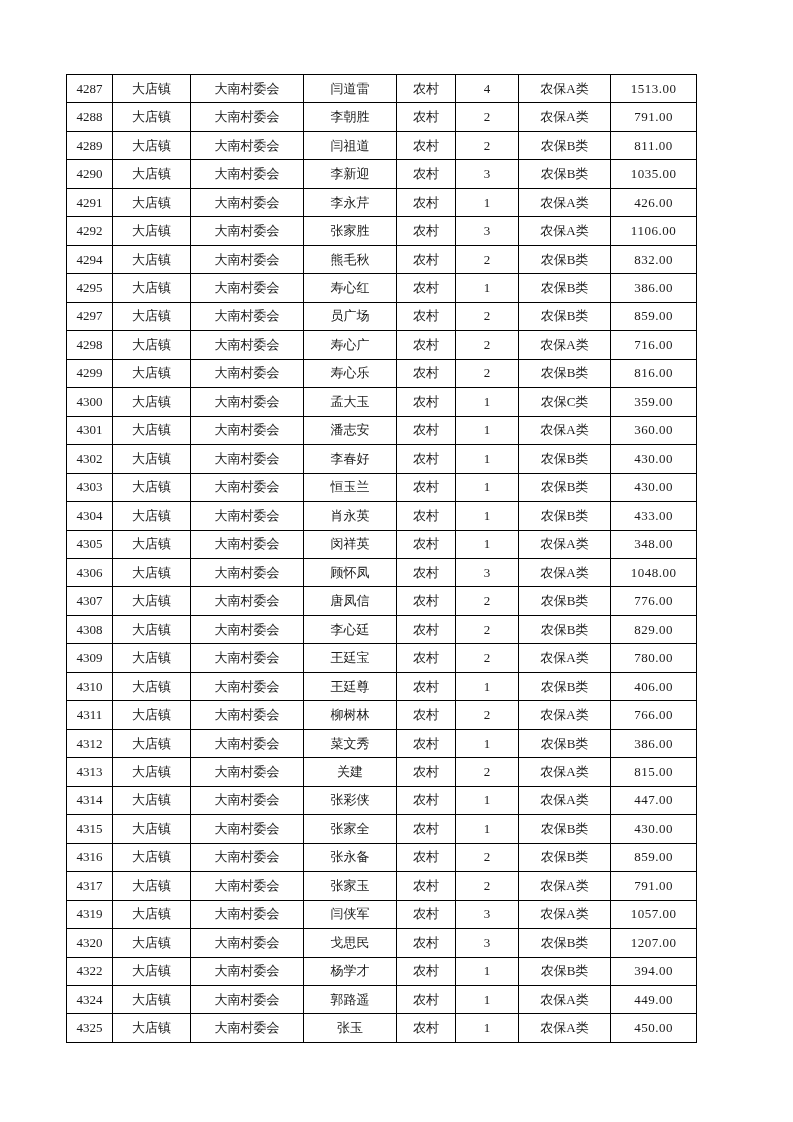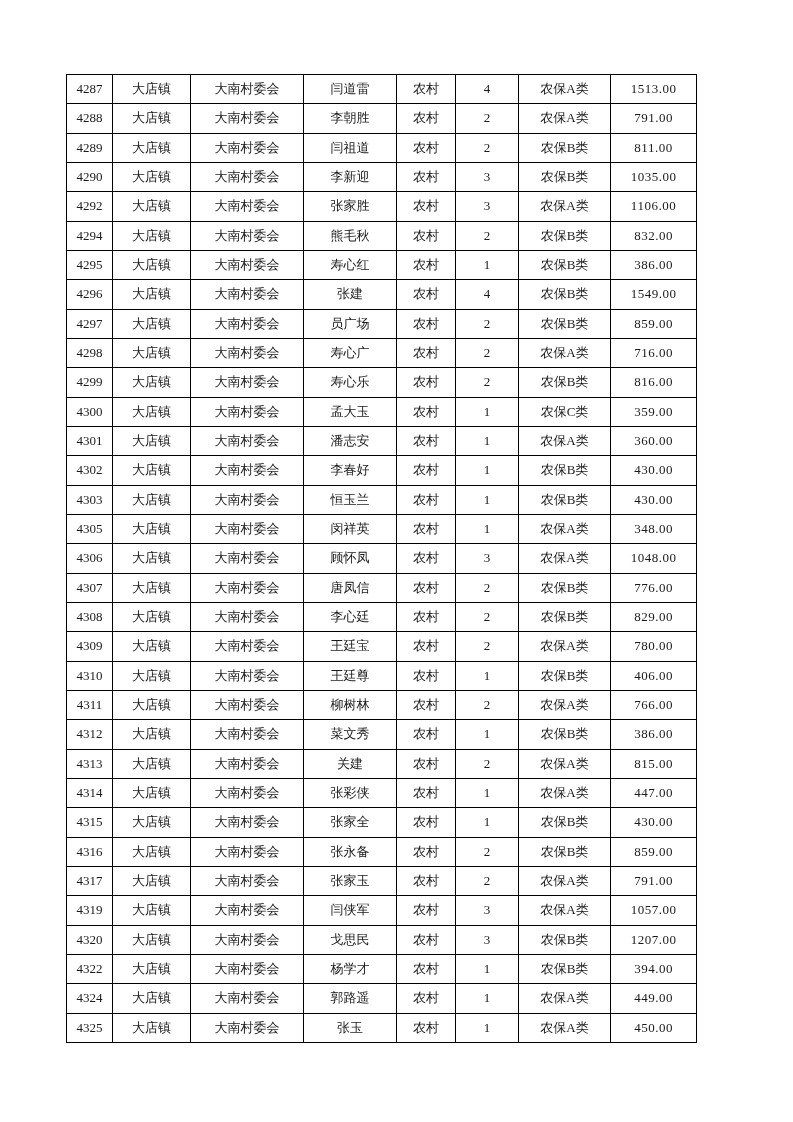--- a/index.html
+++ b/index.html
@@ -89,20 +89,30 @@
           <td>4290</td>
           <td>大店镇</td>
           <td>大南村委会</td>
           <td>李新迎</td>
           <td>农村</td>
           <td>3</td>
           <td>农保B类</td>
           <td class="amount">1035.00</td>
         </tr>
         <tr>
+          <td>4291</td>
+          <td>大店镇</td>
+          <td>大南村委会</td>
+          <td>李永芹</td>
+          <td>农村</td>
+          <td>1</td>
+          <td>农保A类</td>
+          <td class="amount">426.00</td>
+        </tr>
+        <tr>
           <td>4292</td>
           <td>大店镇</td>
           <td>大南村委会</td>
           <td>张家胜</td>
           <td>农村</td>
           <td>3</td>
           <td>农保A类</td>
           <td class="amount">1106.00</td>
         </tr>
         <tr>
@@ -117,30 +127,20 @@
         </tr>
         <tr>
           <td>4295</td>
           <td>大店镇</td>
           <td>大南村委会</td>
           <td>寿心红</td>
           <td>农村</td>
           <td>1</td>
           <td>农保B类</td>
           <td class="amount">386.00</td>
-        </tr>
-        <tr>
-          <td>4296</td>
-          <td>大店镇</td>
-          <td>大南村委会</td>
-          <td>张建</td>
-          <td>农村</td>
-          <td>4</td>
-          <td>农保B类</td>
-          <td class="amount">1549.00</td>
         </tr>
         <tr>
           <td>4297</td>
           <td>大店镇</td>
           <td>大南村委会</td>
           <td>员广场</td>
           <td>农村</td>
           <td>2</td>
           <td>农保B类</td>
           <td class="amount">859.00</td>
@@ -197,20 +197,30 @@
         </tr>
         <tr>
           <td>4303</td>
           <td>大店镇</td>
           <td>大南村委会</td>
           <td>恒玉兰</td>
           <td>农村</td>
           <td>1</td>
           <td>农保B类</td>
           <td class="amount">430.00</td>
+        </tr>
+        <tr>
+          <td>4304</td>
+          <td>大店镇</td>
+          <td>大南村委会</td>
+          <td>肖永英</td>
+          <td>农村</td>
+          <td>1</td>
+          <td>农保B类</td>
+          <td class="amount">433.00</td>
         </tr>
         <tr>
           <td>4305</td>
           <td>大店镇</td>
           <td>大南村委会</td>
           <td>闵祥英</td>
           <td>农村</td>
           <td>1</td>
           <td>农保A类</td>
           <td class="amount">348.00</td>

